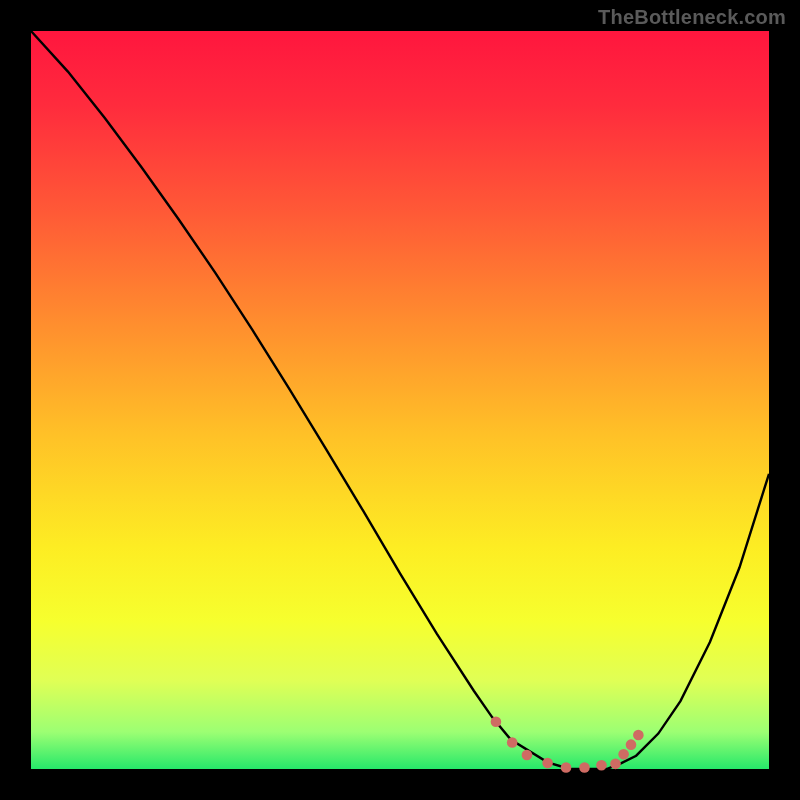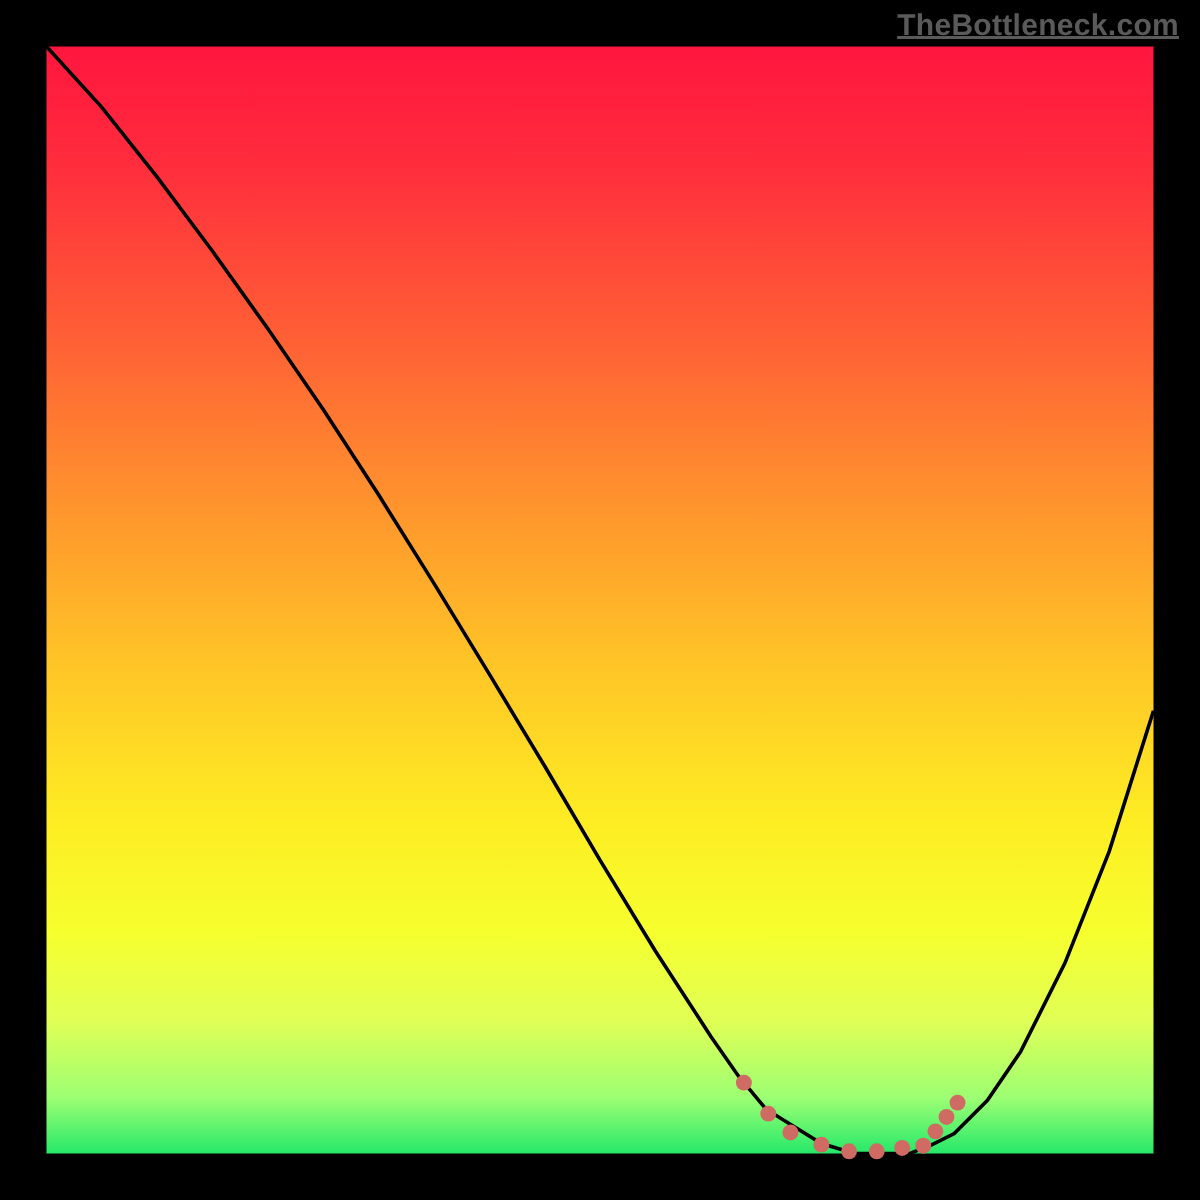--- a/index.html
+++ b/index.html
@@ -13,21 +13,20 @@
   }
   .watermark {
     position: absolute;
     top: 6px;
     right: 14px;
     color: #5a5a5a;
     font-size: 20px;
     font-weight: bold;
     letter-spacing: 0.2px;
     z-index: 10;
-    text-decoration: underline;
   }
   .plot-area {
     position: absolute;
     left: 31px;
     top: 31px;
     width: 738px;
     height: 738px;
     background: linear-gradient(to bottom,
       #ff163e 0%,
       #ff2b3d 10%,

